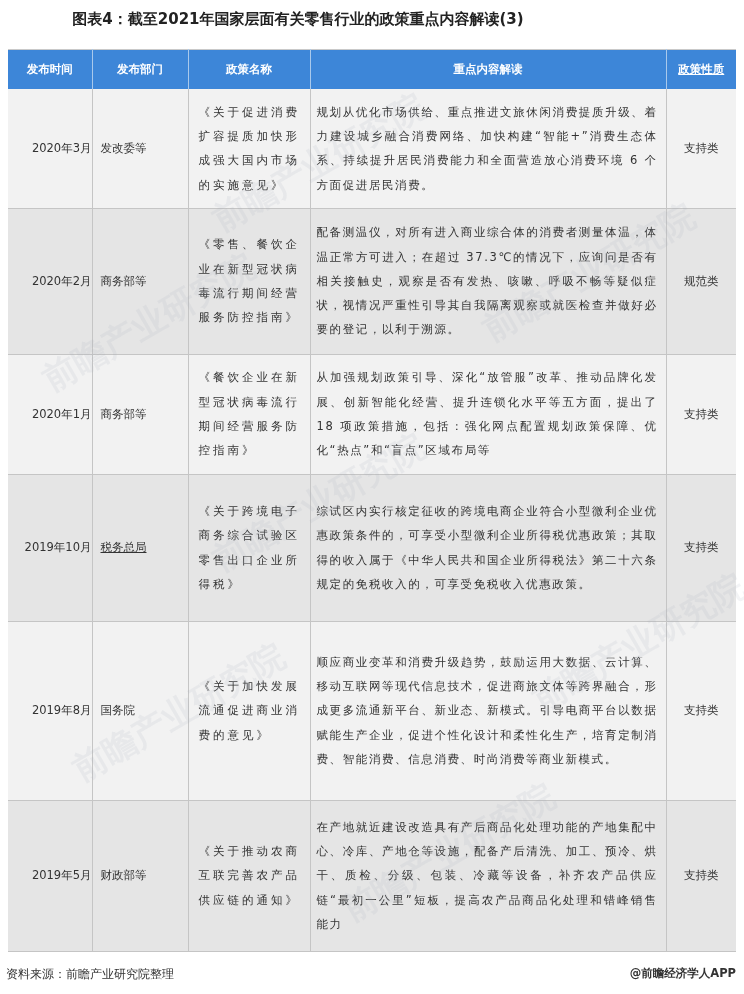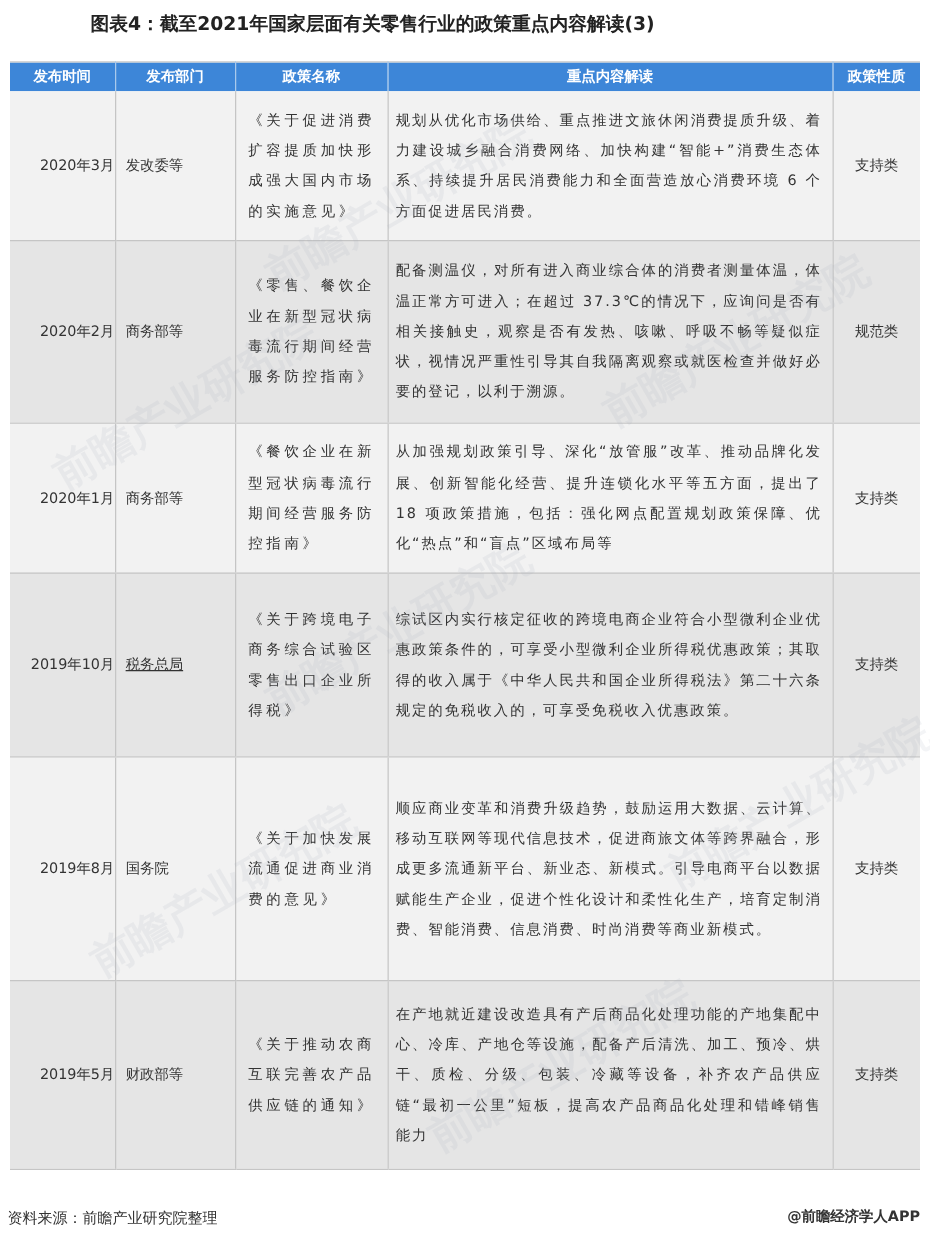--- a/index.html
+++ b/index.html
@@ -11,26 +11,26 @@
     .title {
       position: absolute; left: 0; top: 10px; width: 596px; text-align: center;
       font-size: 15px; font-weight: bold; color: #222222; letter-spacing: 0px;
     }
     table.policy {
       position: absolute; left: 8px; top: 49px; width: 728px;
       border-collapse: collapse; table-layout: fixed;
     }
     table.policy th {
       background: #3d86d8; color: #ffffff; font-size: 11.5px; font-weight: bold;
-      height: 23px; padding: 0; text-align: center;
+      height: 39px; padding: 0; text-align: center;
       border-left: 1px solid #a9c9ec; border-right: 1px solid #a9c9ec;
       border-top: 1px solid #c9c9c9;
     }
     table.policy th:first-child { border-left: none; }
-    table.policy th:last-child { border-right: none; }
+    table.policy th:last-child { border-right: none; text-decoration: underline; }
     table.policy td {
       border-bottom: 1.5px solid #c5c5c5;
       border-left: 1px solid #c5c5c5;
       font-size: 11.5px; line-height: 24.3px; vertical-align: middle;
       color: #333333; padding: 0;
     }
     table.policy td:first-child { border-left: none; }
     tr.grey td { background: #f2f2f2; }
     tr.white td { background: #e5e5e5; }
     td.date { text-align: right; padding-left: 8px !important; font-size: 11.5px; }

